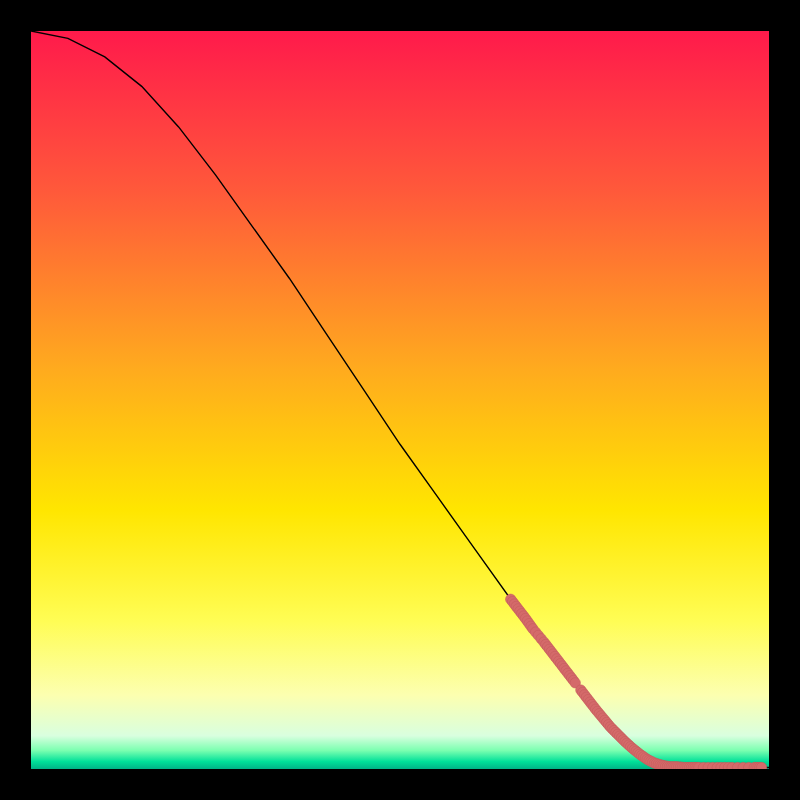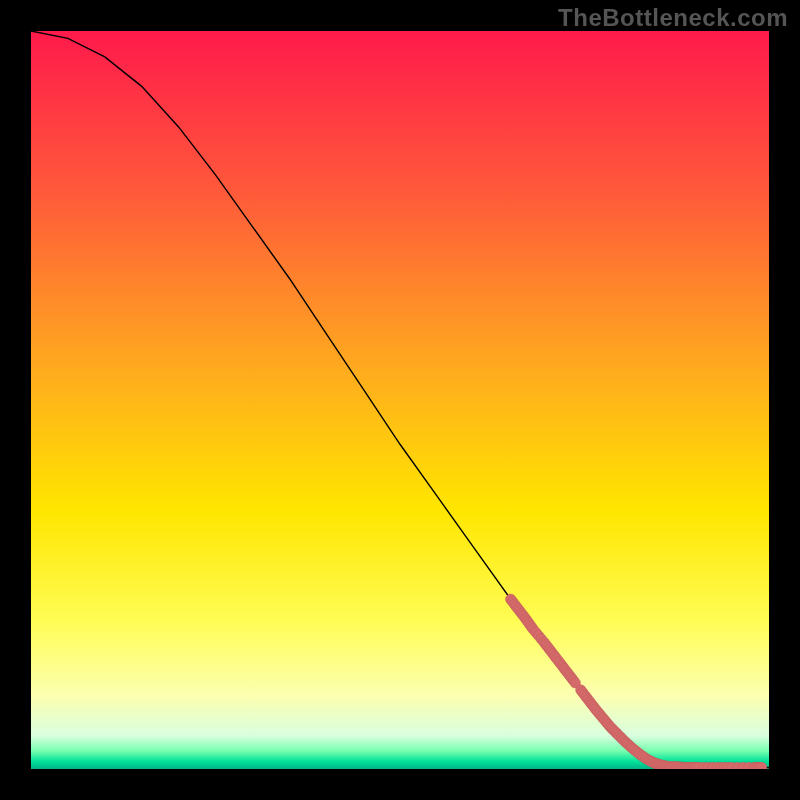--- a/index.html
+++ b/index.html
@@ -51,21 +51,20 @@
   .marker {
     fill: #d46a6a;
     stroke: #c25a5a;
     stroke-width: 0.5;
   }
 </style>
 </head>
 <body>
 
 <div class="frame">
-  <div class="watermark">TheBottleneck.com</div>
 
   <div class="plot">
     <svg viewBox="0 0 738 738" width="738" height="738">
       <defs>
         <linearGradient id="bg-grad" x1="0" y1="0" x2="0" y2="1">
             <stop offset="0%" stop-color="#ff1a4b"></stop>
             <stop offset="22%" stop-color="#ff5a3a"></stop>
             <stop offset="45%" stop-color="#ffa81f"></stop>
             <stop offset="65%" stop-color="#ffe600"></stop>
             <stop offset="80%" stop-color="#fffd55"></stop>

